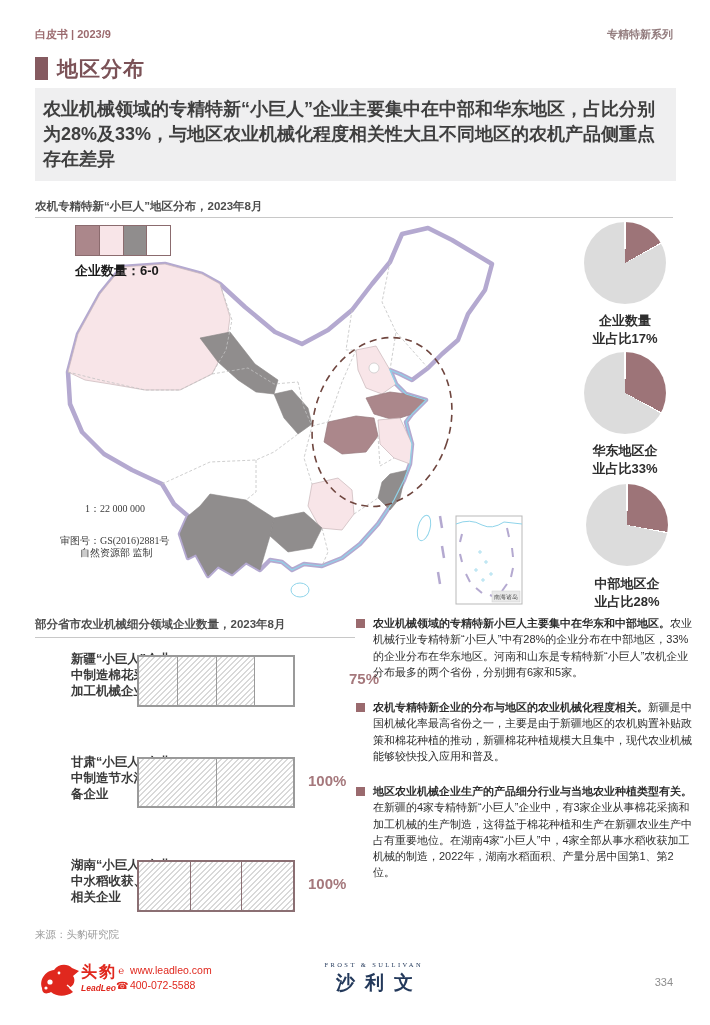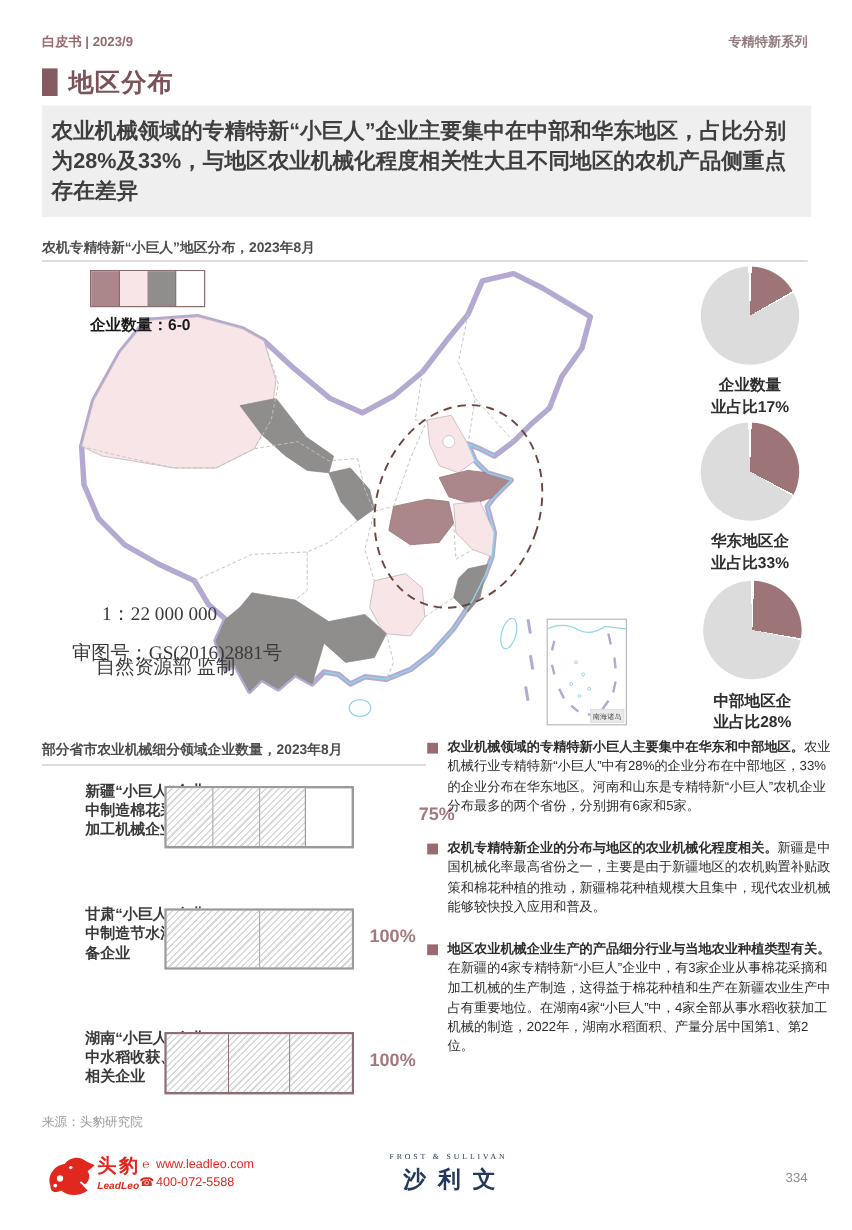--- a/index.html
+++ b/index.html
@@ -22,21 +22,21 @@
   
   .sec-title{font-size:11.5px;font-weight:600;color:#4d4d4d;}
   .rule{border-top:1px solid #c8c8c8;height:0;}
 
   
   .legend-strip{display:flex;width:96px;height:31px;border:1px solid #8b6b6e;box-sizing:border-box;}
   .legend-cell{flex:1;border-right:1px solid #8b6b6e;}
   .legend-cell:last-child{border-right:none;}
   .legend-label{font-size:13px;font-weight:700;color:#1a1a1a;margin-top:6px;}
 
-  .map-serif{font-family:"Liberation Serif","DejaVu Serif",serif;font-size:16px;color:#3a3a3a;}
+  .map-serif{font-family:"Liberation Serif","DejaVu Serif",serif;font-size:10px;color:#3a3a3a;}
 
   
   .pie{border-radius:50%;width:82px;height:82px;}
   .pie-label{width:134px;text-align:center;font-size:13px;font-weight:700;color:#2e2e2e;line-height:1.35;}
 
   
   .bar-label{width:100px;font-size:12.5px;font-weight:600;color:#3a3a3a;line-height:1.28;
              text-align:justify;text-justify:inter-character;margin-left:36px;}
   .bar-track{display:flex;width:158px;box-sizing:border-box;background:#fff;}
   .border-gray{border:2px solid #9a9a9a;}

